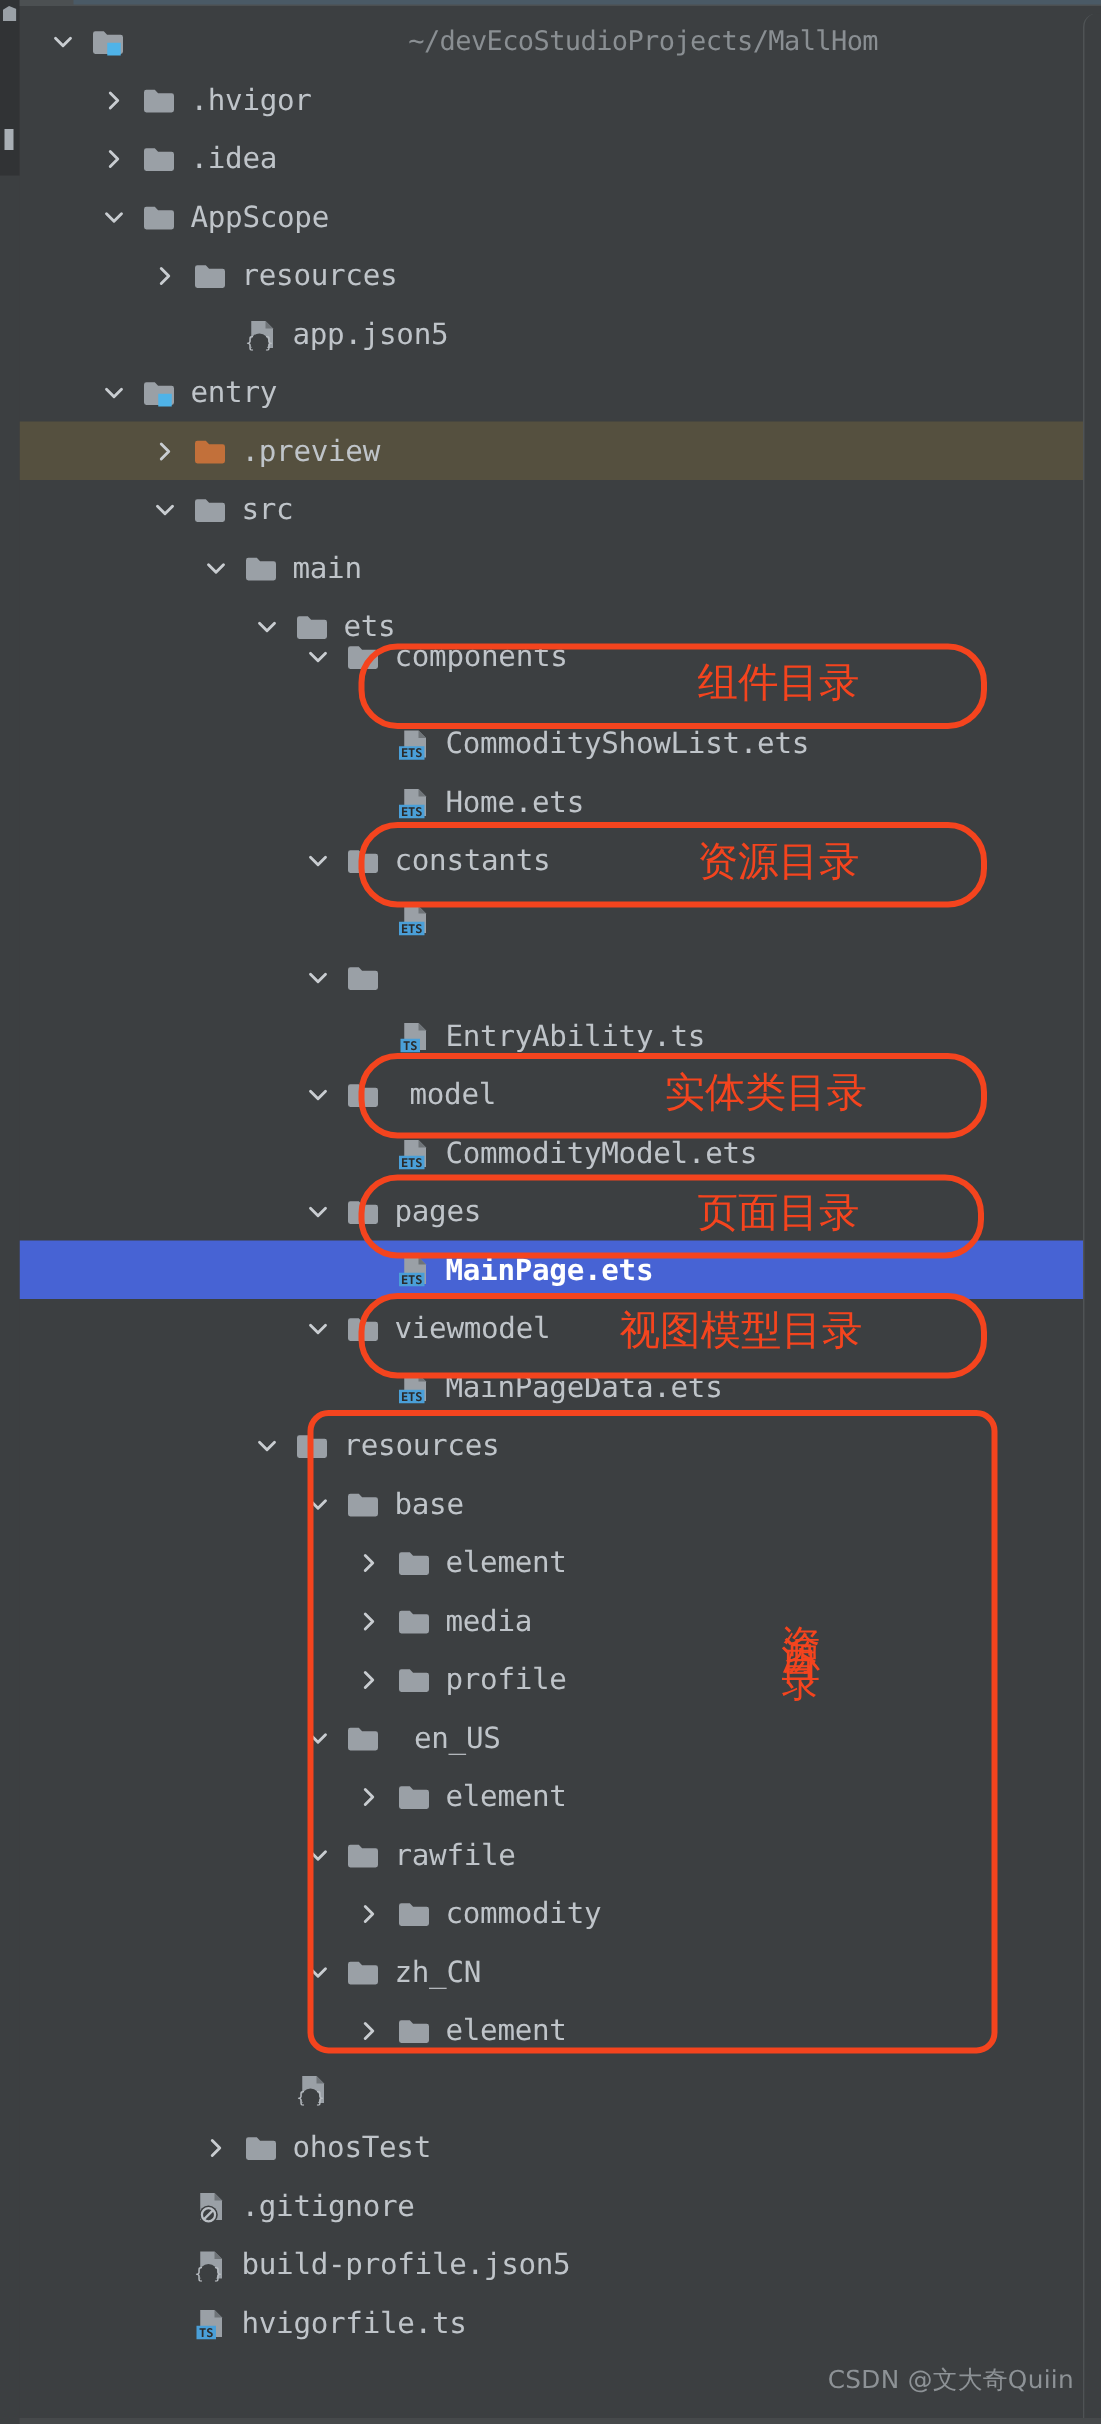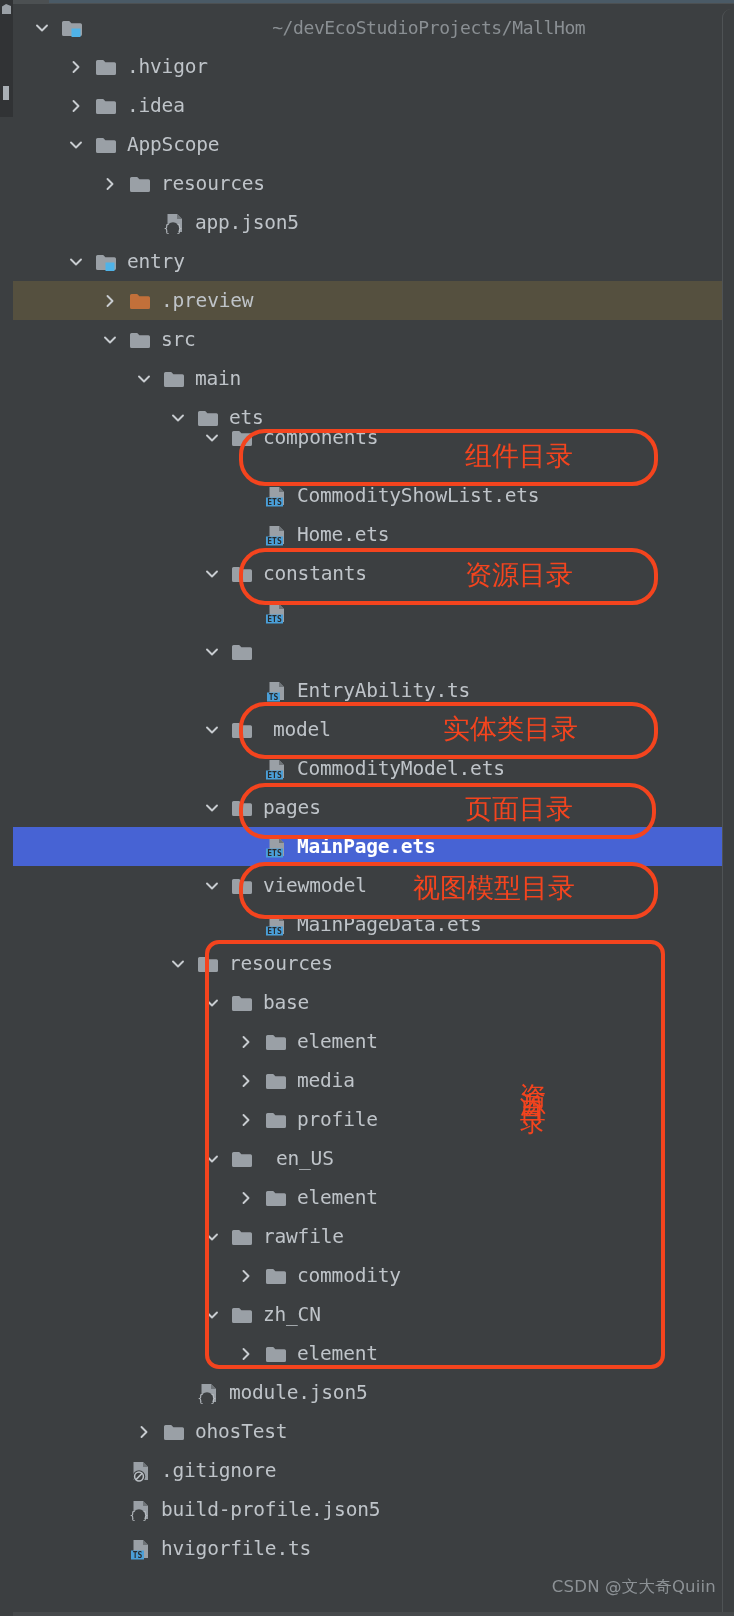--- a/index.html
+++ b/index.html
@@ -546,21 +546,20 @@
           </svg></span>
         <span class="label" style="left: 284px;">element</span>
       </div>
       <div class="row" style="top: 1369px;">
         <span class="ficon" style="left: 184px;"><svg width="26" height="23" viewBox="0 0 26 23">
             <path d="M4.5 2 H14 L19 7 V20 H4.5 Z" fill="#9aa0a6"></path>
             <path d="M14 2 L14 7 L19 7 Z" fill="#6f7478"></path>
             <circle cx="10" cy="16.5" r="6.2" fill="#3c3f41"></circle>
             <text x="10" y="20.2" font-family="DejaVu Sans Mono, monospace" font-size="10.5" fill="#b9bec3" text-anchor="middle">{ }</text>
           </svg></span>
-        <span class="label" style="left: 216px;">module.json5</span>
       </div>
       <div class="row" style="top: 1408px;">
         <span class="arrow" style="left: 122px;">
           <svg width="18" height="18" viewBox="0 0 18 18">
             <path d="M6.5 4 L11.5 9 L6.5 14" fill="none" stroke="#c8ccd0" stroke-width="1.9" stroke-linecap="round" stroke-linejoin="round"></path>
           </svg>
         </span>
         <span class="ficon" style="left: 150px;"><svg width="26" height="22" viewBox="0 0 26 22">
             <path d="M1 5.5 A1.6 1.6 0 0 1 2.6 3.9 H8.2 L10.4 6.2 H19.4 A1.6 1.6 0 0 1 21 7.8 V17.4 A1.6 1.6 0 0 1 19.4 19 H2.6 A1.6 1.6 0 0 1 1 17.4 Z" fill="#9aa0a6"></path>
           </svg></span>

